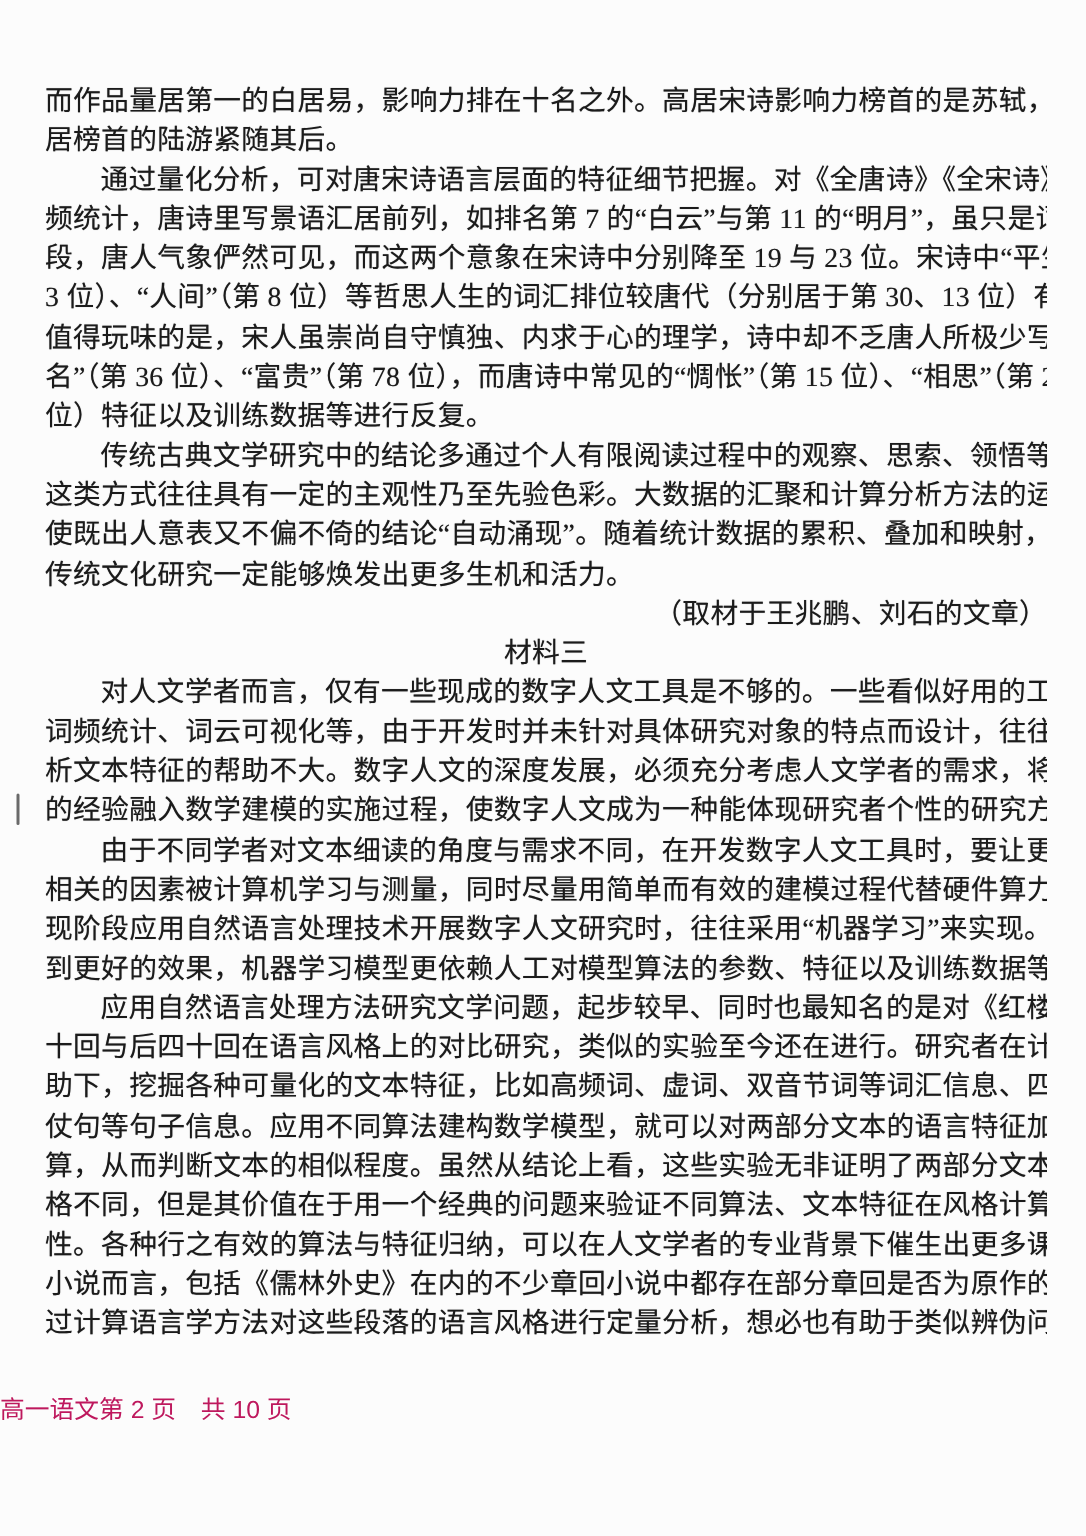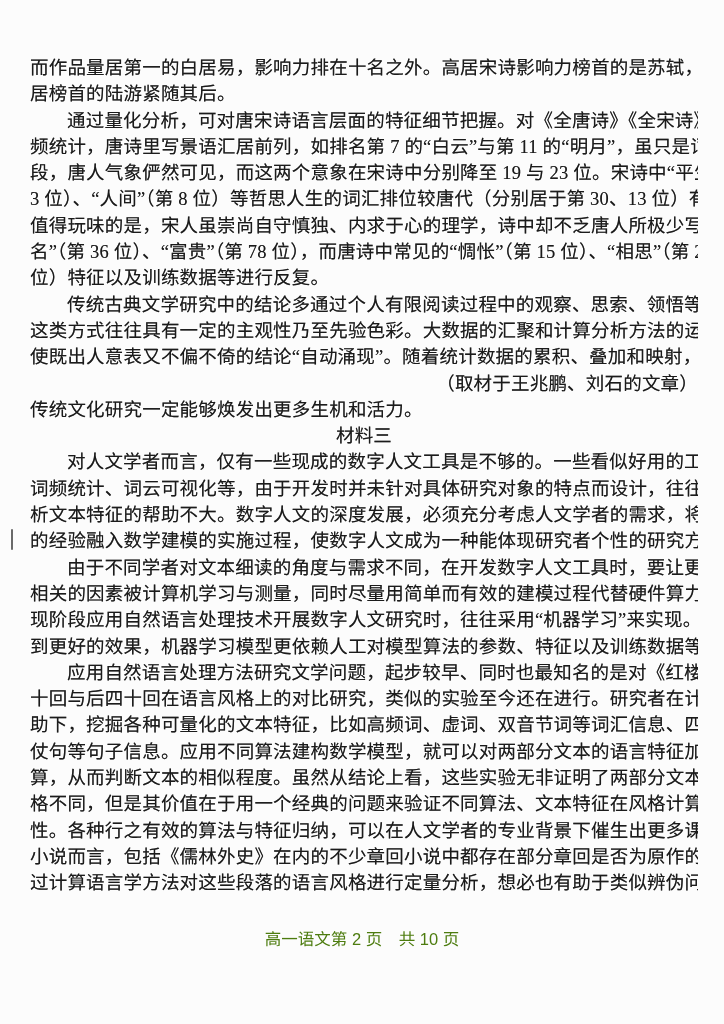--- a/index.html
+++ b/index.html
@@ -46,24 +46,23 @@
   .line.attribution {
     text-align: right;
     text-align-last: right;
   }
 
   .footer {
     position: absolute;
     top: 926px;
     left: 0;
     width: 100%;
-    text-align: center;
     font-family: "Liberation Sans", sans-serif;
     font-size: 16.5px;
-    color: #4d7c0f;
+    color: #be185d;
   }
 
   .scan-artifact {
     position: absolute;
     left: 11px;
     top: 529px;
     width: 1.5px;
     height: 21px;
     background: #6a6a6a;
     border-radius: 1px;
@@ -81,22 +80,22 @@
       <div class="line indent">通过量化分析，可对唐宋诗语言层面的特征细节把握。对《全唐诗》《全宋诗》进行词</div>
       <div class="line">频统计，唐诗里写景语汇居前列，如排名第 7 的“白云”与第 11 的“明月”，虽只是词汇片</div>
       <div class="line">段，唐人气象俨然可见，而这两个意象在宋诗中分别降至 19 与 23 位。宋诗中“平生”（第</div>
       <div class="line">3 位）、“人间”（第 8 位）等哲思人生的词汇排位较唐代（分别居于第 30、13 位）有上升。</div>
       <div class="line">值得玩味的是，宋人虽崇尚自守慎独、内求于心的理学，诗中却不乏唐人所极少写到的“功</div>
       <div class="line">名”（第 36 位）、“富贵”（第 78 位），而唐诗中常见的“惆怅”（第 15 位）、“相思”（第 22</div>
       <div class="line end">位）特征以及训练数据等进行反复。</div>
       <div class="line indent">传统古典文学研究中的结论多通过个人有限阅读过程中的观察、思索、领悟等方式获得，</div>
       <div class="line">这类方式往往具有一定的主观性乃至先验色彩。大数据的汇聚和计算分析方法的运用，能够</div>
       <div class="line">使既出人意表又不偏不倚的结论“自动涌现”。随着统计数据的累积、叠加和映射，古籍和</div>
+      <div class="line end">传统文化研究一定能够焕发出更多生机和活力。</div>
       <div class="line attribution">（取材于王兆鹏、刘石的文章）</div>
-      <div class="line end">传统文化研究一定能够焕发出更多生机和活力。</div>
       <div class="line heading">材料三</div>
       <div class="line indent">对人文学者而言，仅有一些现成的数字人文工具是不够的。一些看似好用的工具，比如</div>
       <div class="line">词频统计、词云可视化等，由于开发时并未针对具体研究对象的特点而设计，往往对深入剖</div>
       <div class="line">析文本特征的帮助不大。数字人文的深度发展，必须充分考虑人文学者的需求，将人文研究</div>
       <div class="line end">的经验融入数学建模的实施过程，使数字人文成为一种能体现研究者个性的研究方法。</div>
       <div class="line indent">由于不同学者对文本细读的角度与需求不同，在开发数字人文工具时，要让更多与文本</div>
       <div class="line">相关的因素被计算机学习与测量，同时尽量用简单而有效的建模过程代替硬件算力的比拼。</div>
       <div class="line">现阶段应用自然语言处理技术开展数字人文研究时，往往采用“机器学习”来实现。为了达</div>
       <div class="line">到更好的效果，机器学习模型更依赖人工对模型算法的参数、特征以及训练数据等进行反复</div>
       <div class="line indent">应用自然语言处理方法研究文学问题，起步较早、同时也最知名的是对《红楼梦》前八</div>

